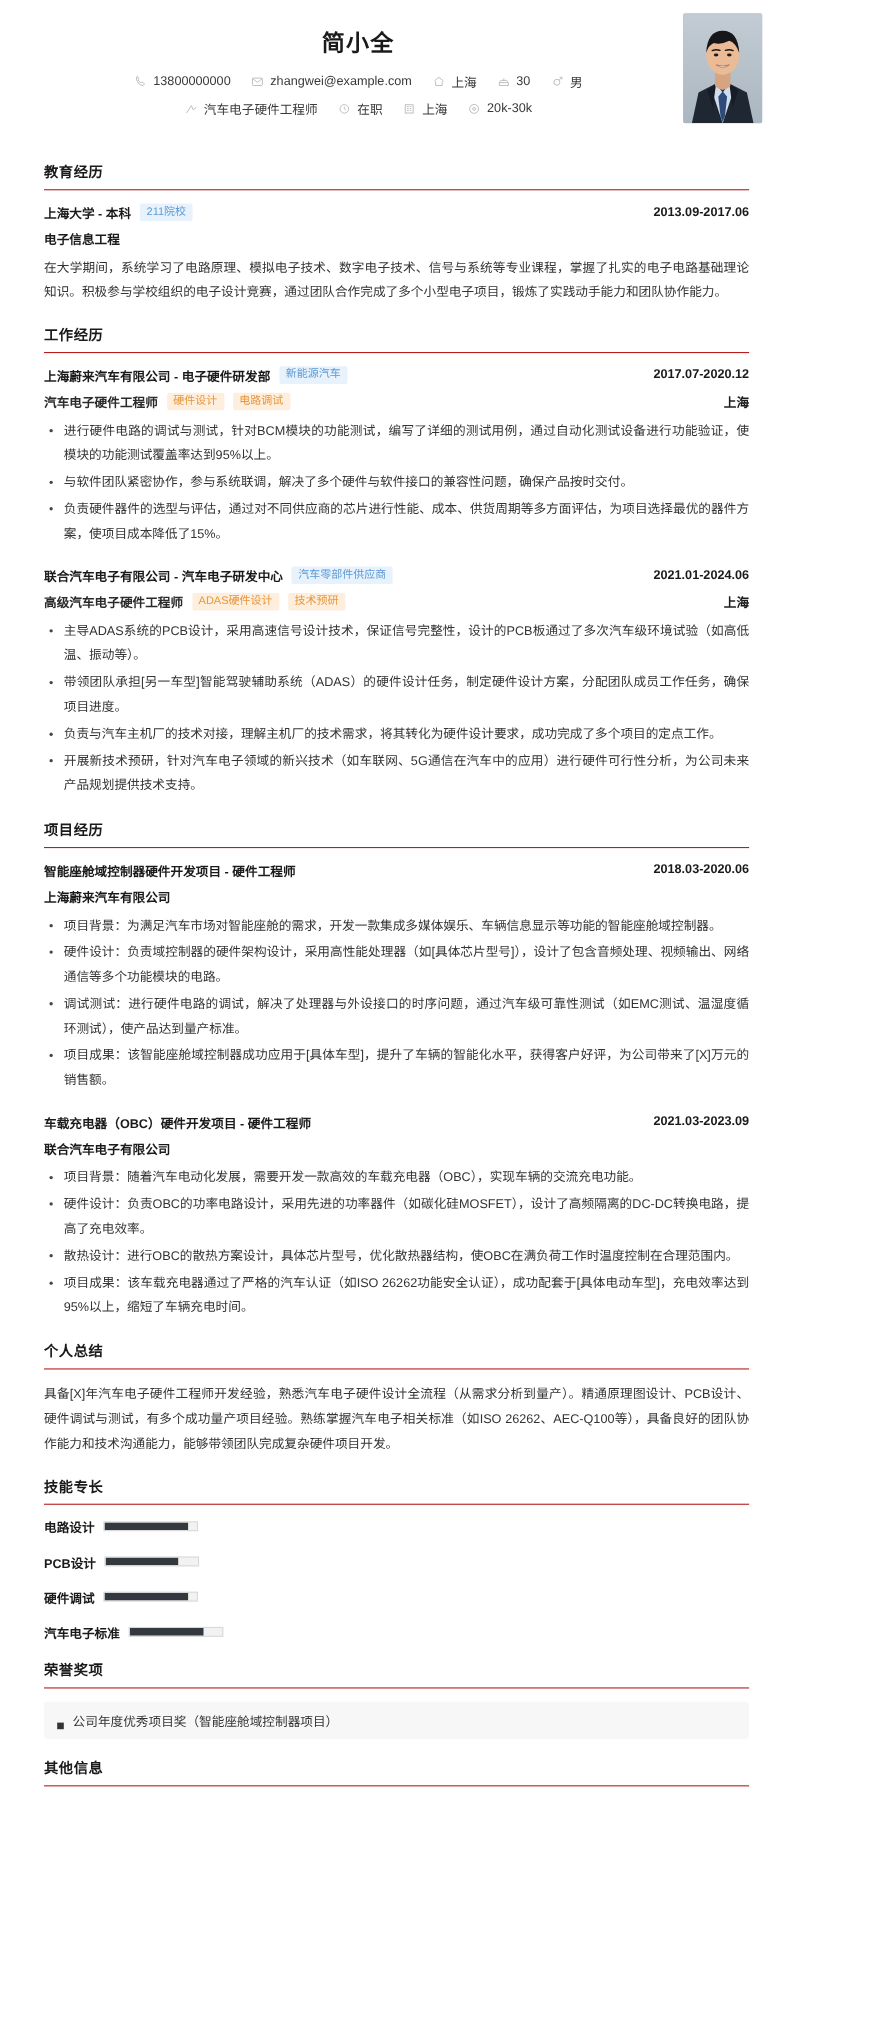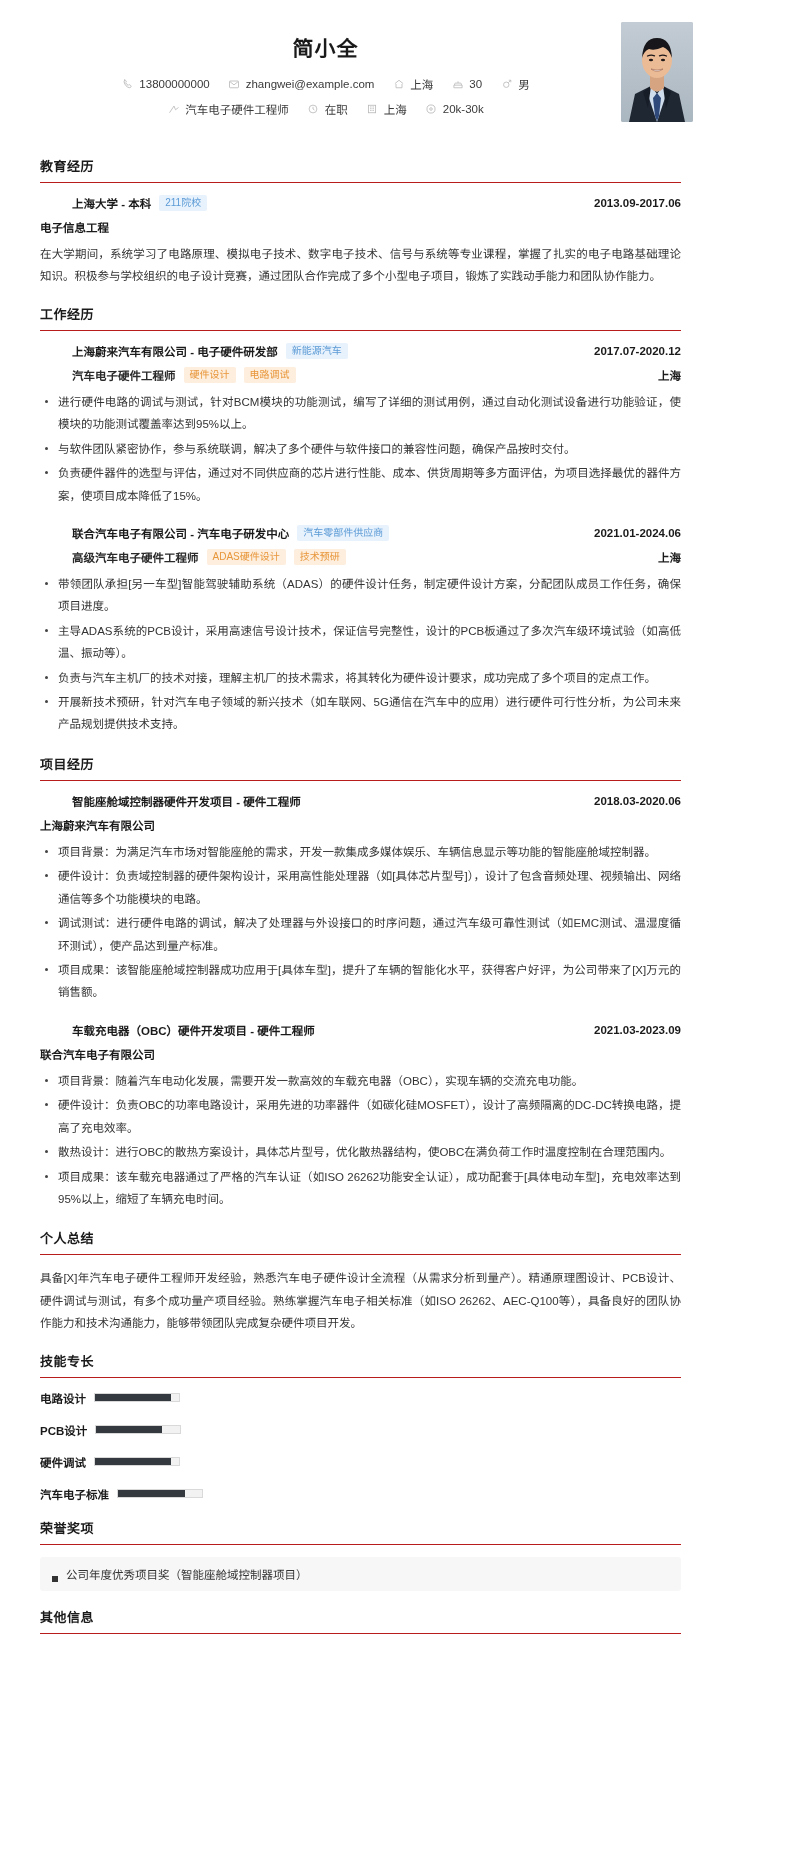--- a/index.html
+++ b/index.html
@@ -10,21 +10,21 @@
   }
   body {
     width: 794px;
     min-height: 1855px;
     font-family: "Liberation Sans", "DejaVu Sans", sans-serif;
     color: #222222;
     -webkit-font-smoothing: antialiased;
   }
   .page {
     width: 721px;
-    padding: 10px 0 18px 0;
+    padding: 0 0 18px 0;
     position: relative;
   }
 
   
   .header {
     position: relative;
     padding: 16px 40px 14px 40px;
     min-height: 118px;
   }
   .name {
@@ -86,21 +86,20 @@
   }
   .section-body { padding-top: 12px; }
 
   .entry { margin-bottom: 14px; }
   .entry:last-child { margin-bottom: 0; }
   .entry-line {
     display: flex;
     align-items: center;
     justify-content: space-between;
     margin-bottom: 8px;
-    margin-left: 32px;
   }
   .entry-left {
     display: flex;
     align-items: center;
     flex-wrap: wrap;
     gap: 8px;
     font-size: 11.5px;
   }
   .entry-title {
     font-size: 11.5px;
@@ -407,22 +406,22 @@
           </div>
           <div class="entry-line">
             <div class="entry-left">
               <span class="entry-sub">高级汽车电子硬件工程师</span>
               <span class="tag orange">ADAS硬件设计</span>
               <span class="tag orange">技术预研</span>
             </div>
             <div class="entry-right">上海</div>
           </div>
           <ul class="bullets">
+            <li>主导ADAS系统的PCB设计，采用高速信号设计技术，保证信号完整性，设计的PCB板通过了多次汽车级环境试验（如高低温、振动等）。</li>
             <li>带领团队承担[另一车型]智能驾驶辅助系统（ADAS）的硬件设计任务，制定硬件设计方案，分配团队成员工作任务，确保项目进度。</li>
-            <li>主导ADAS系统的PCB设计，采用高速信号设计技术，保证信号完整性，设计的PCB板通过了多次汽车级环境试验（如高低温、振动等）。</li>
             <li>负责与汽车主机厂的技术对接，理解主机厂的技术需求，将其转化为硬件设计要求，成功完成了多个项目的定点工作。</li>
             <li>开展新技术预研，针对汽车电子领域的新兴技术（如车联网、5G通信在汽车中的应用）进行硬件可行性分析，为公司未来产品规划提供技术支持。</li>
           </ul>
         </div>
       </div>
   </div>
 
   <div class="section">
     <div class="section-title">项目经历</div>
     <div class="section-body">

